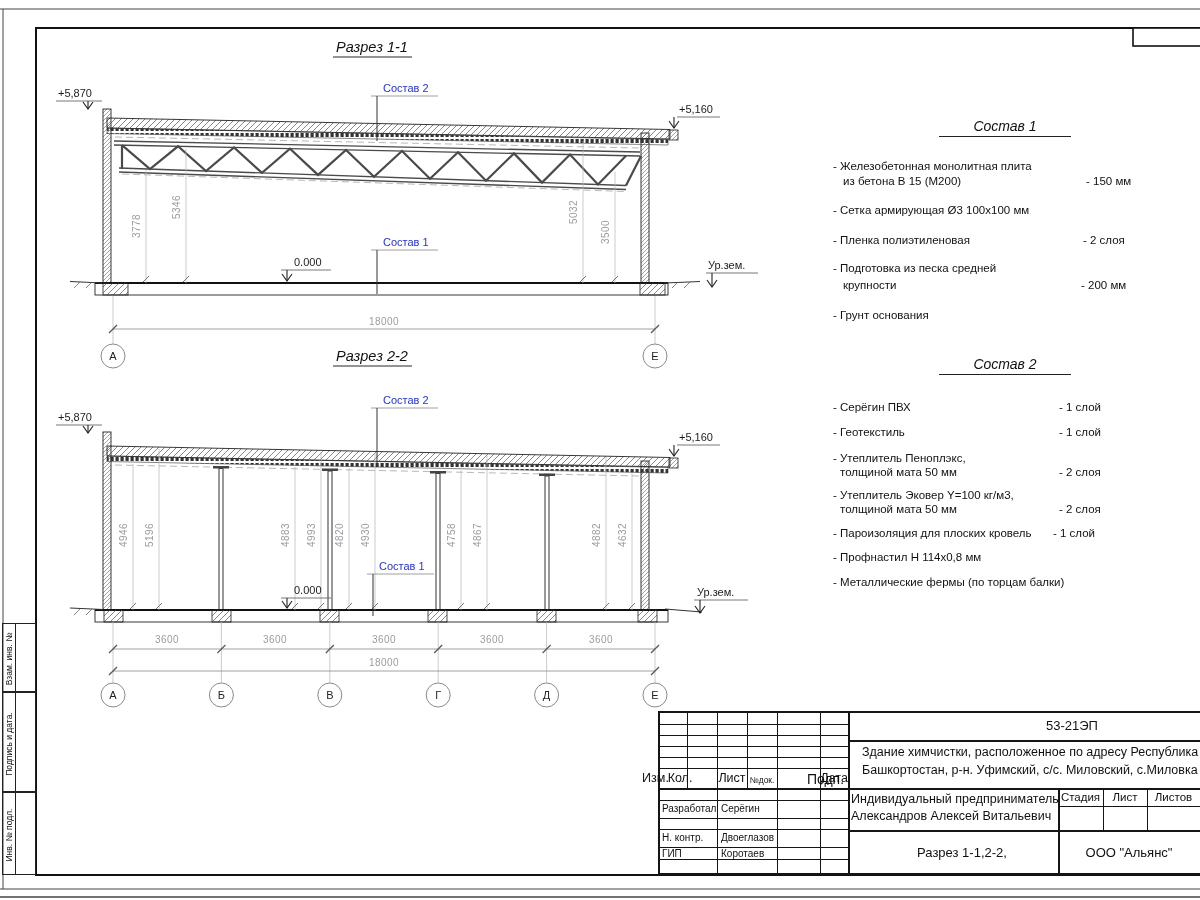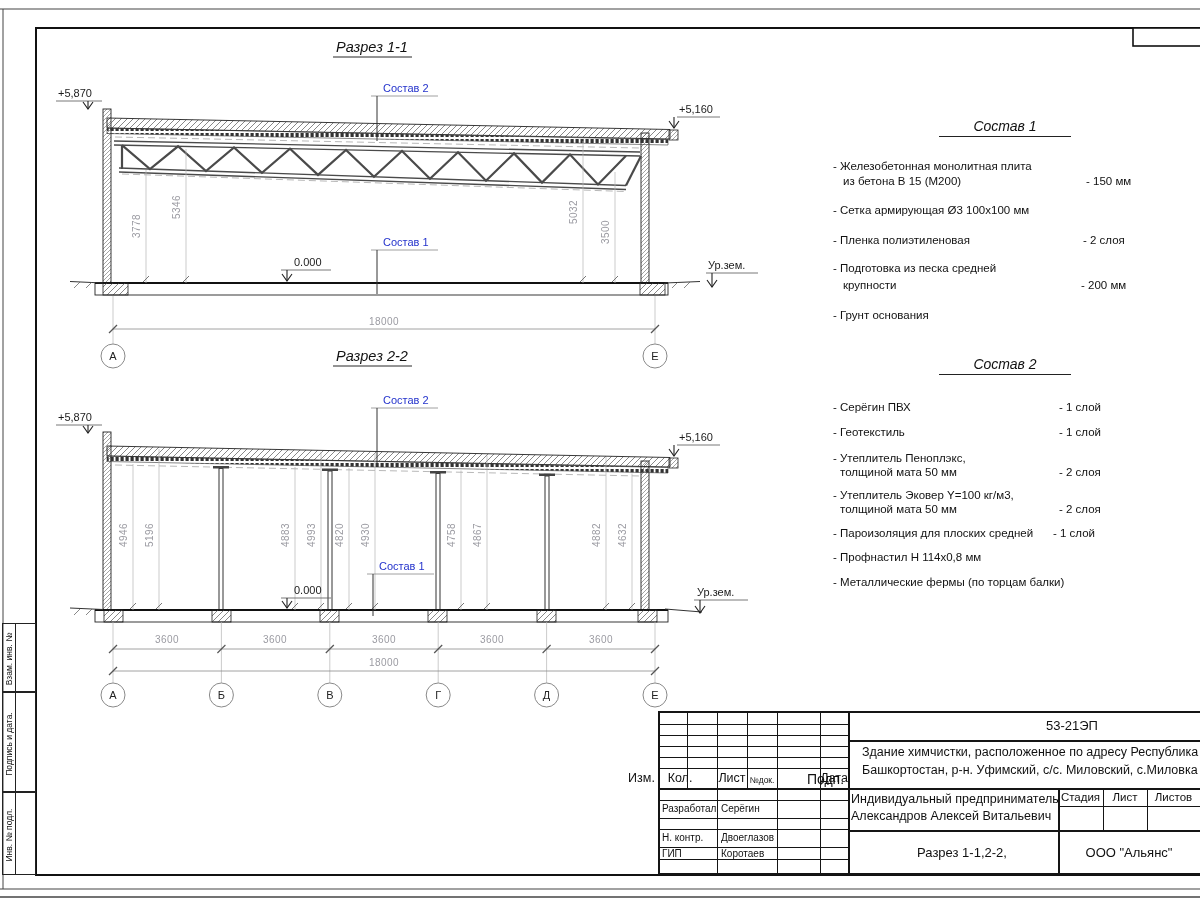--- a/index.html
+++ b/index.html
@@ -305,21 +305,21 @@
   <div class="pitem" style="left:833px;top:401px;">- Серёгин ПВХ</div>
   <div class="pval" style="left:1059px;top:401px;">- 1 слой</div>
   <div class="pitem" style="left:833px;top:426px;">- Геотекстиль</div>
   <div class="pval" style="left:1059px;top:426px;">- 1 слой</div>
   <div class="pitem" style="left:833px;top:452px;">- Утеплитель Пеноплэкс,</div>
   <div class="pitem" style="left:840px;top:466px;">толщиной мата 50 мм</div>
   <div class="pval" style="left:1059px;top:466px;">- 2 слоя</div>
   <div class="pitem" style="left:833px;top:489px;">- Утеплитель Эковер Y=100 кг/м3,</div>
   <div class="pitem" style="left:840px;top:503px;">толщиной мата 50 мм</div>
   <div class="pval" style="left:1059px;top:503px;">- 2 слоя</div>
-  <div class="pitem" style="left:833px;top:527px;">- Пароизоляция для плоских средней</div>
+  <div class="pitem" style="left:833px;top:527px;">- Пароизоляция для плоских кровель</div>
   <div class="pval" style="left:1053px;top:527px;">- 1 слой</div>
   <div class="pitem" style="left:833px;top:551px;">- Профнастил Н 114х0,8 мм</div>
   <div class="pitem" style="left:833px;top:576px;">- Металлические фермы (по торцам балки)</div>
 </div>
 
 <div>
 
   <div class="hl" style="left:658px;top:711px;width:546px;height:2px;"></div>
   <div class="hl" style="left:658px;top:724px;width:190px;height:1px;"></div>
   <div class="hl" style="left:658px;top:735px;width:190px;height:1px;"></div>
@@ -341,21 +341,21 @@
   <div class="vl" style="left:687px;top:711px;width:1px;height:77px;"></div>
   <div class="vl" style="left:717px;top:711px;width:1px;height:164px;"></div>
   <div class="vl" style="left:747px;top:711px;width:1px;height:77px;"></div>
   <div class="vl" style="left:777px;top:711px;width:1px;height:164px;"></div>
   <div class="vl" style="left:820px;top:711px;width:1px;height:164px;"></div>
   <div class="vl" style="left:848px;top:711px;width:2px;height:164px;"></div>
   <div class="vl" style="left:1058px;top:788px;width:2px;height:87px;"></div>
   <div class="vl" style="left:1103px;top:788px;width:1px;height:42px;"></div>
   <div class="vl" style="left:1147px;top:788px;width:1px;height:42px;"></div>
 
-  <div class="cellc" style="left:627px;top:771px;width:29px;font-size:12.5px;">Изм.</div>
+  <div class="cellc" style="left:641px;top:771px;width:29px;font-size:12.5px;">Изм.</div>
   <div class="cellc" style="left:665px;top:771px;width:30px;font-size:12.5px;">Кол.</div>
   <div class="cellc" style="left:717px;top:771px;width:30px;font-size:12.5px;">Лист</div>
   <div class="cellc" style="left:747px;top:775px;width:30px;font-size:8.5px;">№док.</div>
   <div class="cellc" style="left:756px;top:771px;width:43px;font-size:14px;margin-left:48px;">Подп.</div>
   <div class="cellc" style="left:820px;top:771px;width:28px;font-size:12.5px;">Дата</div>
 
   <div class="tb-txt" style="left:662px;top:803px;font-size:10px;">Разработал</div>
   <div class="tb-txt" style="left:721px;top:803px;font-size:10px;">Серёгин</div>
   <div class="tb-txt" style="left:662px;top:832px;font-size:10px;">Н. контр.</div>
   <div class="tb-txt" style="left:721px;top:832px;font-size:10px;">Двоеглазов</div>

